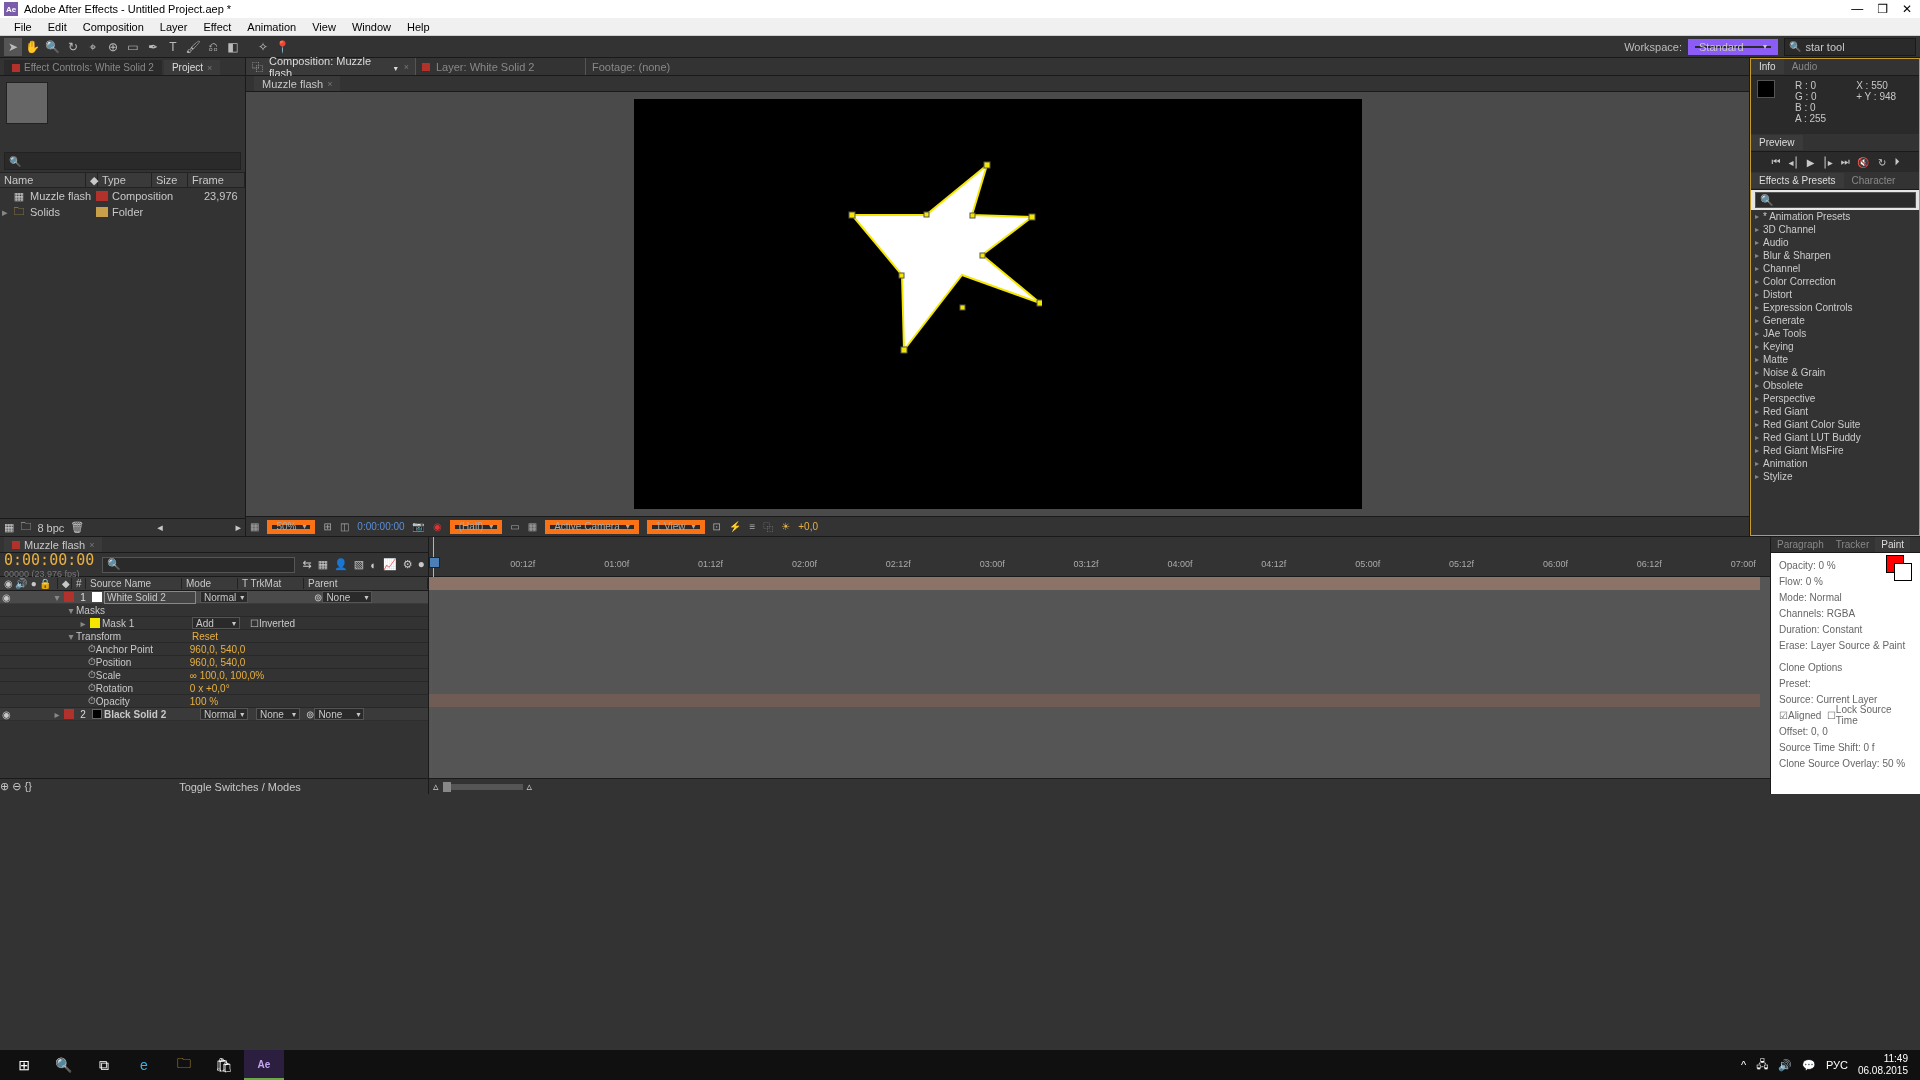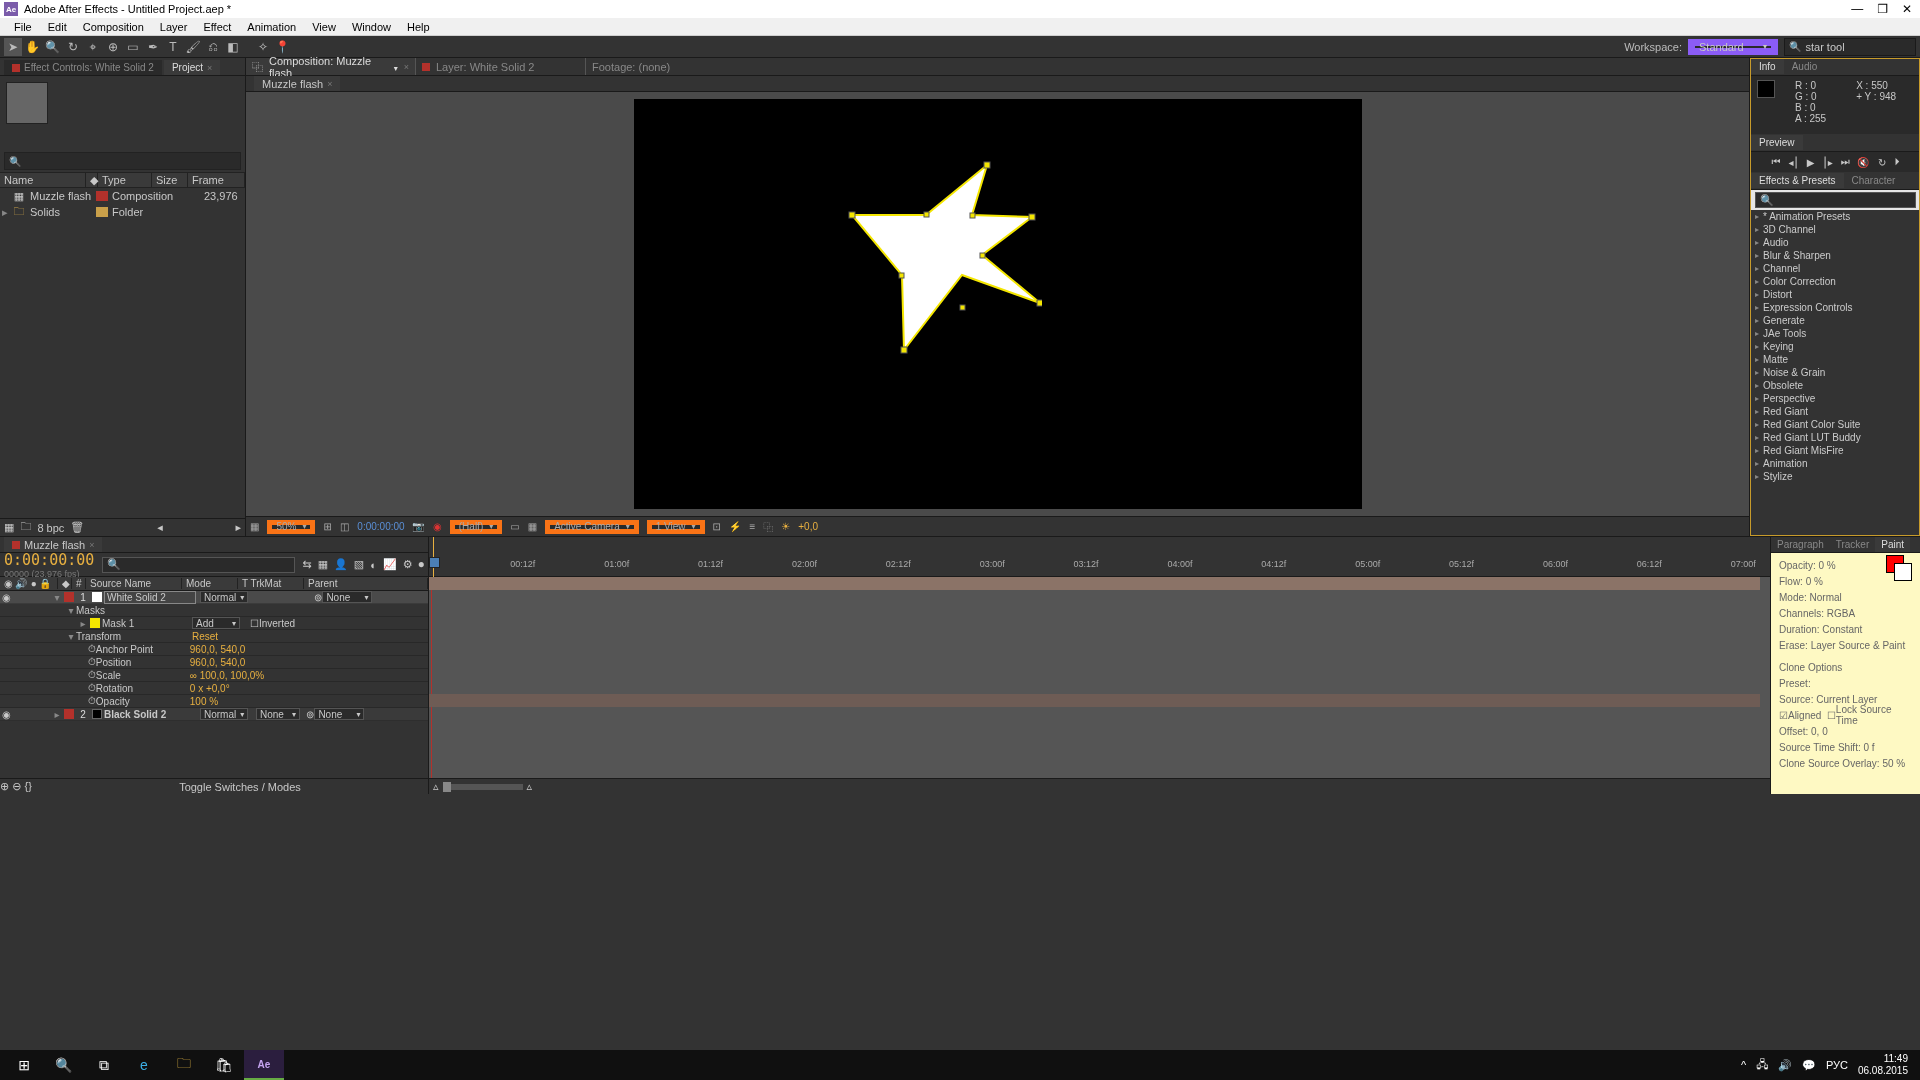--- a/index.html
+++ b/index.html
@@ -106,21 +106,21 @@
 .tl-ruler .tick { position:absolute; top:22px; font-size:9px; color:#aaa; transform:translateX(-50%);}
 .tl-ruler .cti { position:absolute; top:0; width:1px; height:40px; background:#e8b040; left:4px;}
 .tl-ruler .cti::before { content:''; position:absolute; top:20px; left:-4px; width:9px; height:9px; background:#4b7fb5; border:1px solid #222;}
 .tl-tracks { flex:1; background:#555; position:relative;}
 .track-bar { position:absolute; left:0; right:10px; height:13px; background:#6e5c55;}
 .track-bar.white { background:#8b7367;}
 .right-paint { width:150px; background:#333; border-left:1px solid #1a1a1a; display:flex; flex-direction:column;}
 .right-paint .phdr { height:16px; display:flex; border-bottom:1px solid #1a1a1a;}
 .right-paint .phdr .t { padding:2px 6px; color:#888; font-size:10px;}
 .right-paint .phdr .t.a { color:#ddd; background:#3a3a3a;}
-.right-paint .pbody { flex:1; background:#fef9c3; padding:4px; color:#666; font-size:10px;}
+.right-paint .pbody { flex:1; background:#ffffff; padding:4px; color:#666; font-size:10px;}
 .pbody .line { height:16px; display:flex; align-items:center; justify-content:space-between; padding:0 4px;}
 .paint-sw { width:18px; height:18px; background:#f00; border:1px solid #000; position:absolute; right:16px; top:2px;}
 .paint-sw2 { width:18px; height:18px; background:#fff; border:1px solid #000; position:absolute; right:8px; top:10px;}
 
 
 .taskbar { position:absolute; bottom:0; left:0; right:0; height:30px; background:#101010; display:flex; align-items:center; padding:0 4px;}
 .taskbar .tb { width:40px; height:30px; display:flex; align-items:center; justify-content:center; color:#fff; font-size:14px;}
 .taskbar .tb.ae { background:#2b1e3e; color:#c5a4f0; font-size:10px; font-weight:bold; border-bottom:2px solid #6a4;}
 .taskbar .spacer { flex:1;}
 .taskbar .tray { display:flex; align-items:center; gap:10px; padding-right:8px; color:#fff;}

